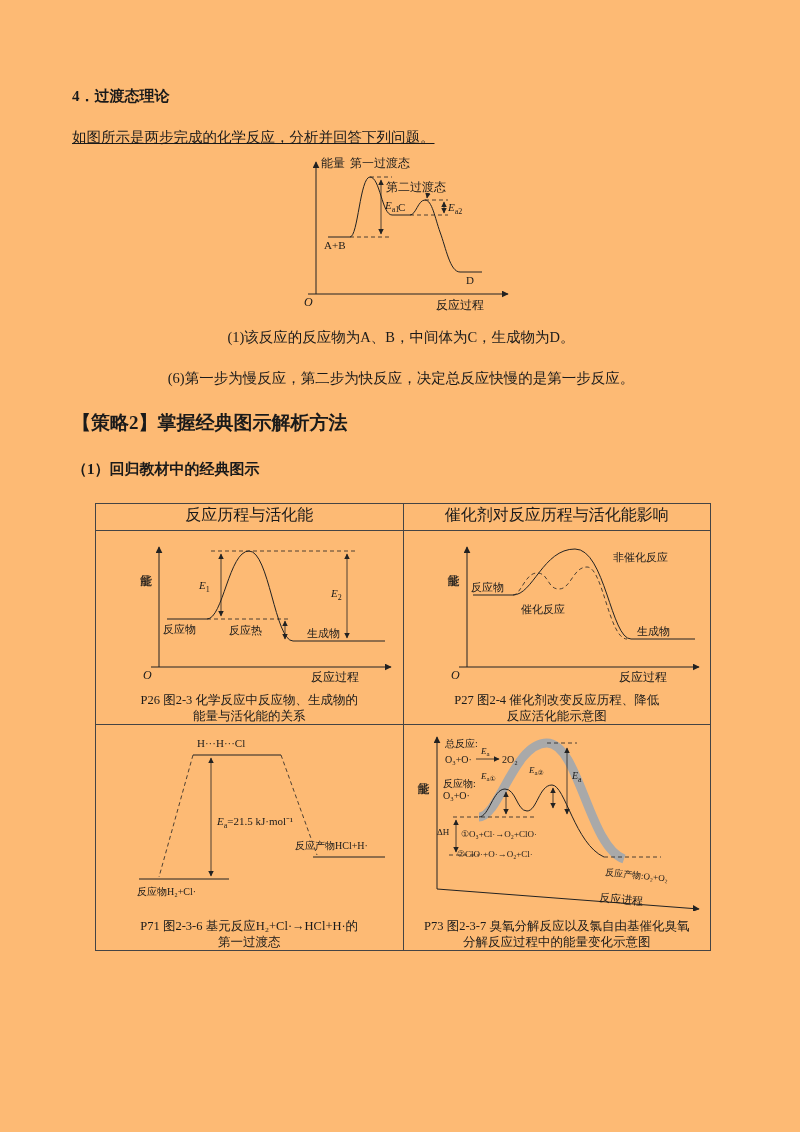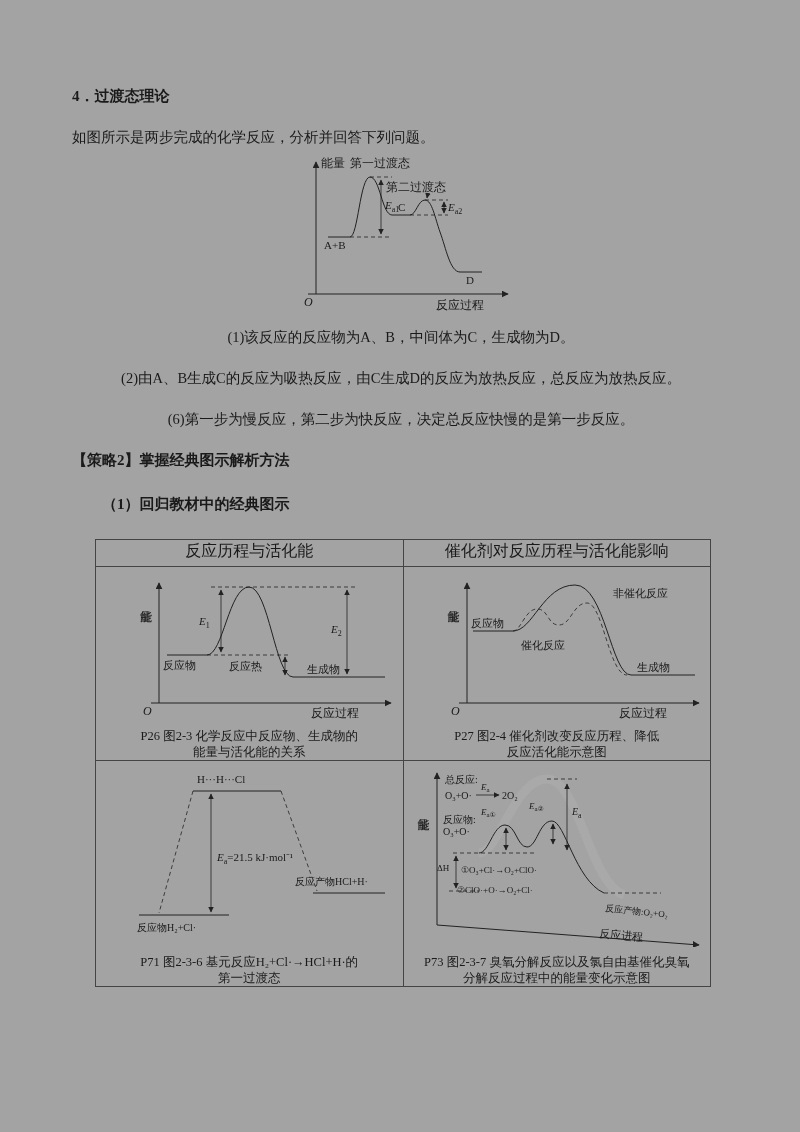--- a/index.html
+++ b/index.html
@@ -1,26 +1,26 @@
 <!DOCTYPE html>
 <html><head>
 <meta charset="utf-8">
 <style>
   html,body { margin:0; padding:0; background:#ffffff; }
   .page {
-    position:relative; width:800px; height:1132px; background:#a3a3a3;
+    position:relative; width:800px; height:1132px; background:#fdba74;
     font-family:"Liberation Serif", serif; color:#1a1a1a; overflow:hidden;
   }
   .content { padding:86px 70px 0 72px; font-size:14.5px; line-height:1.35; }
   .sec-title { font-weight:bold; font-size:15px; margin:0 0 22px 0; }
-  .intro { margin:0 0 4px 0; }
+  .intro { margin:0 0 4px 0;text-decoration:underline; }
   .diagram1-wrap { margin:0 0 6px 206px; width:240px; }
   .answer { margin:0 0 21px 0;text-align:center; }
-  .strategy-title { font-weight:bold; font-size:15px; margin:4px 0 24px 0; }
-  .subsection-title { font-weight:bold; font-size:15px; margin:0 0 24px 30px; }
+  .strategy-title { font-weight:bold; font-size:19px; margin:4px 0 24px 0; }
+  .subsection-title { font-weight:bold; font-size:15px; margin:0 0 24px 0; }
   table.grid { border-collapse:collapse; margin:0 0 0 23px; width:616px; table-layout:fixed; }
   table.grid td { border:1px solid #444; padding:0; vertical-align:top; }
   td.hdr { height:26px; text-align:center; font-size:16px; vertical-align:middle; }
   .cellbox { position:relative; width:100%; display:flex; flex-direction:column; align-items:center; padding-top:4px; }
   .caption { text-align:center; font-size:12.5px; line-height:16px; margin-top:7px; }
   .vlabel {
     position:absolute; writing-mode:vertical-rl; text-orientation:upright;
     font-size:12px; letter-spacing:1px; line-height:1;
   }
   svg text { fill:#1a1a1a; font-family:"Liberation Serif", serif; }
@@ -69,21 +69,20 @@
 
         <text x="46" y="97" class="t11">A+B</text>
         <text x="120" y="59" class="t11">C</text>
         <text x="188" y="132" class="t11">D</text>
         <text x="26" y="154" class="t12 it">O</text>
         <text x="158" y="157" class="t12">反应过程</text>
       </svg>
     </div>
 
     <p class="answer">(1)该反应的反应物为A、B，中间体为C，生成物为D。</p>
-    <p class="answer">(2)由A、B生成C的反应为吸热反应，由C生成D的反应为放热反应，总反应为放热反应。</p>
     <p class="answer">(6)第一步为慢反应，第二步为快反应，决定总反应快慢的是第一步反应。</p>
 
     <p class="strategy-title">【策略2】掌握经典图示解析方法</p>
     <p class="subsection-title">（1）回归教材中的经典图示</p>
 
     <table class="grid">
       <tbody>
           <tr>
         <td class="hdr">反应历程与活化能</td>
         <td class="hdr">催化剂对反应历程与活化能影响</td>

